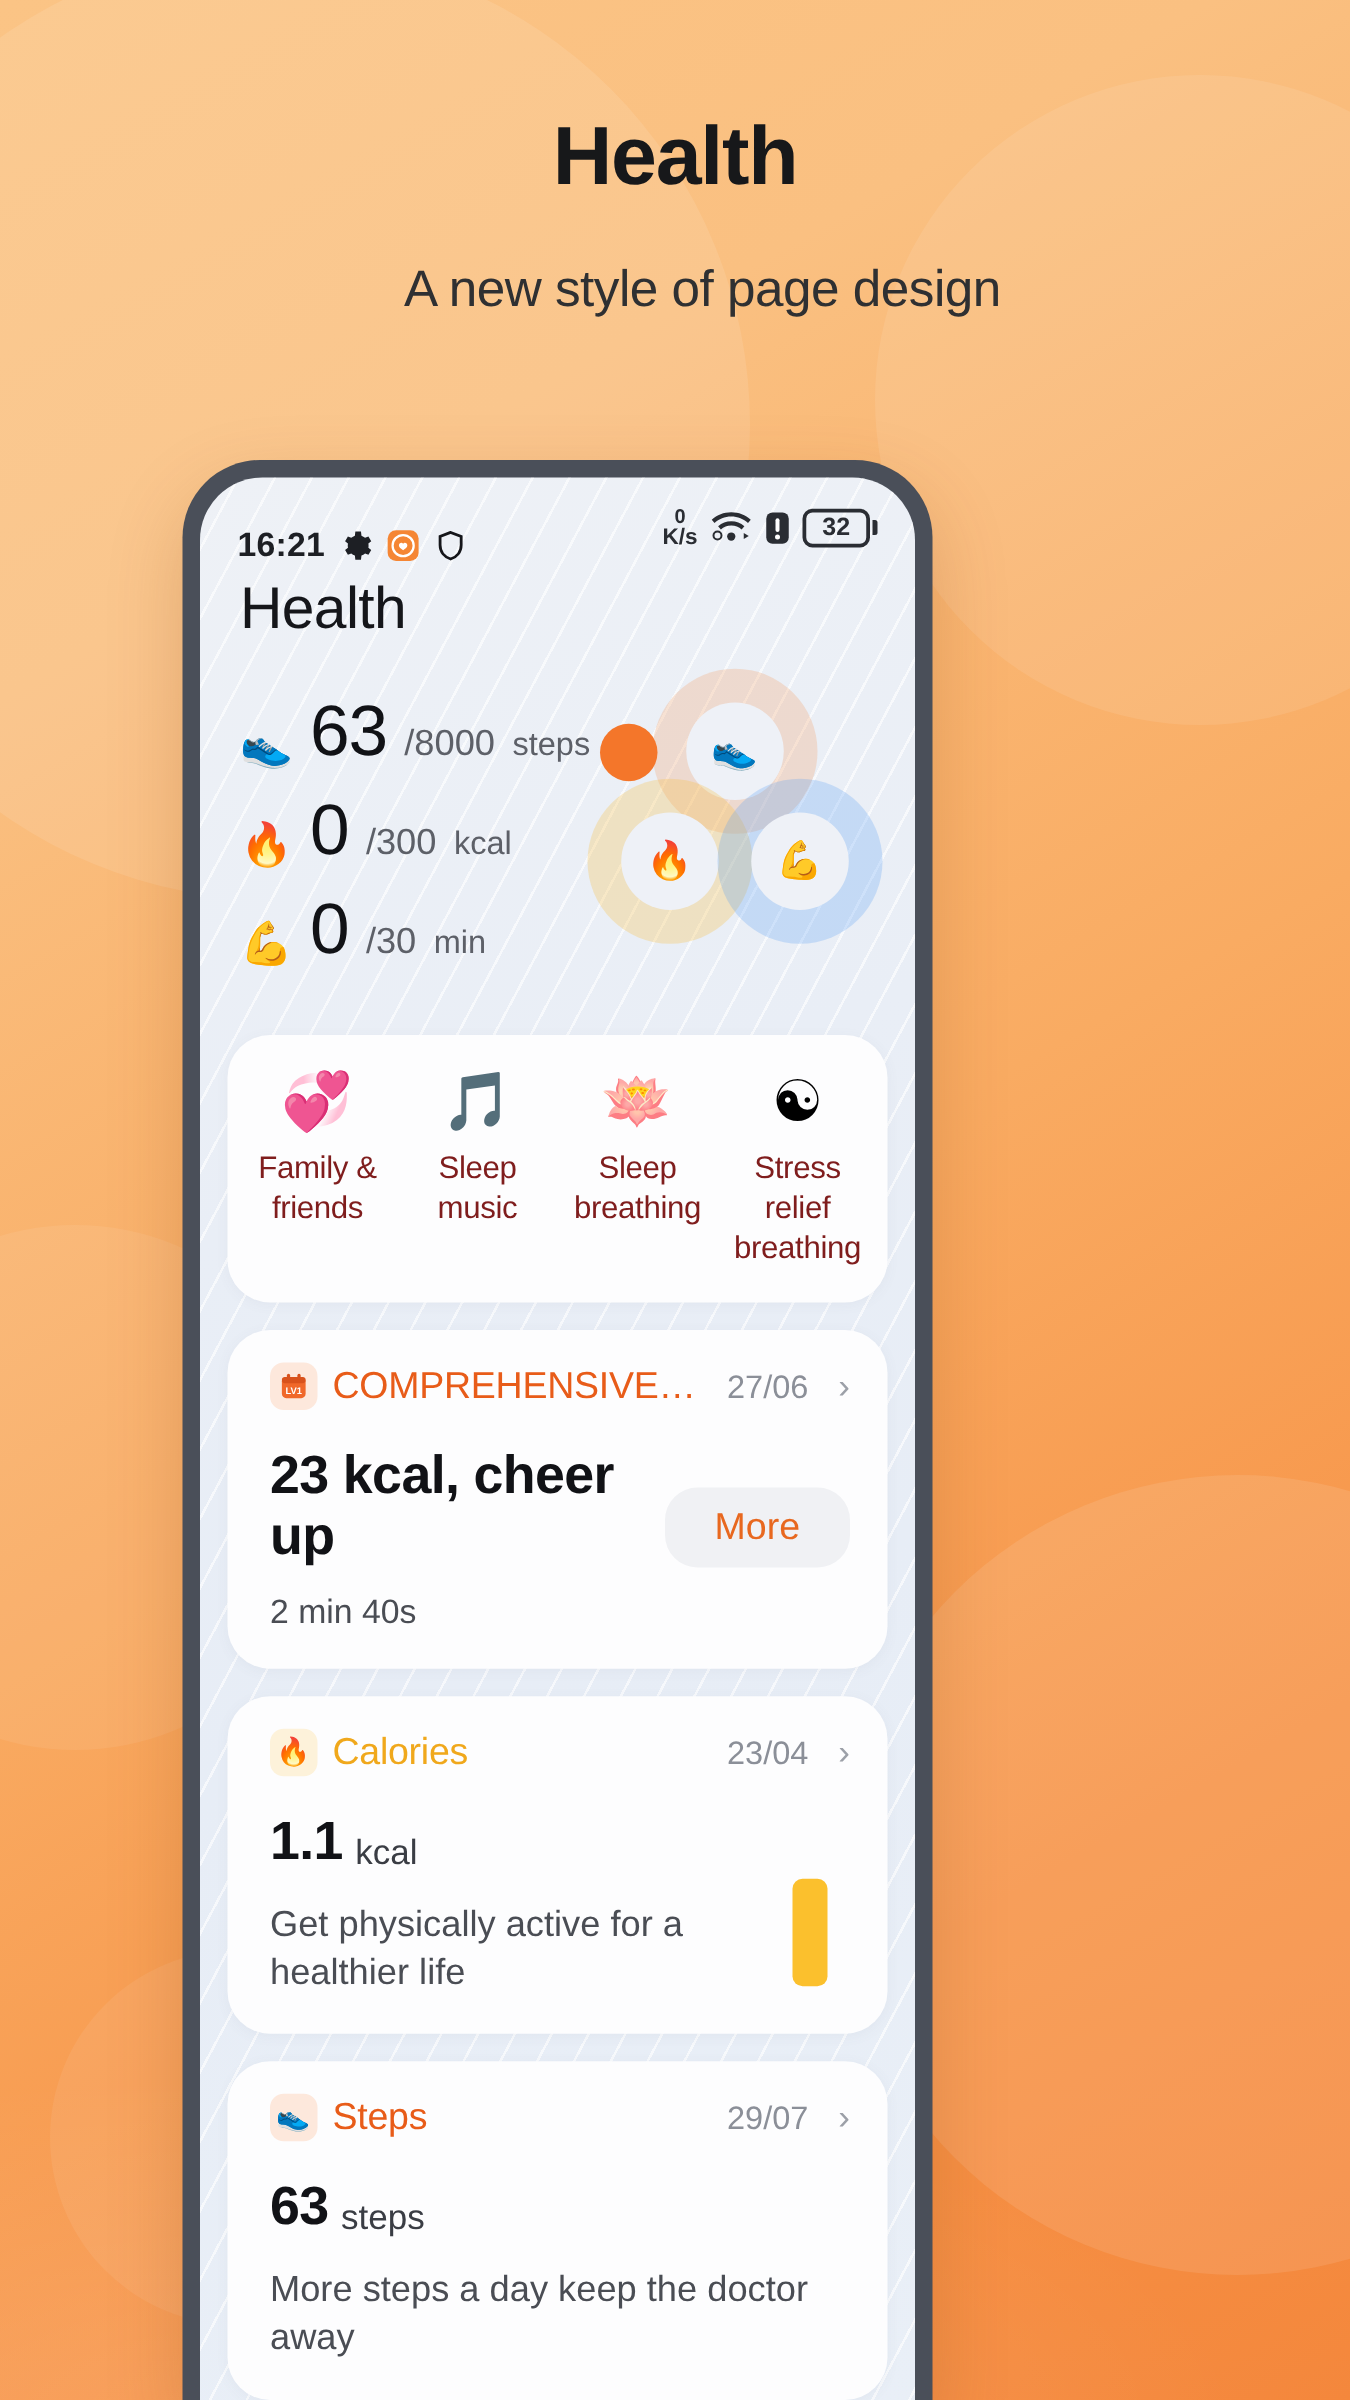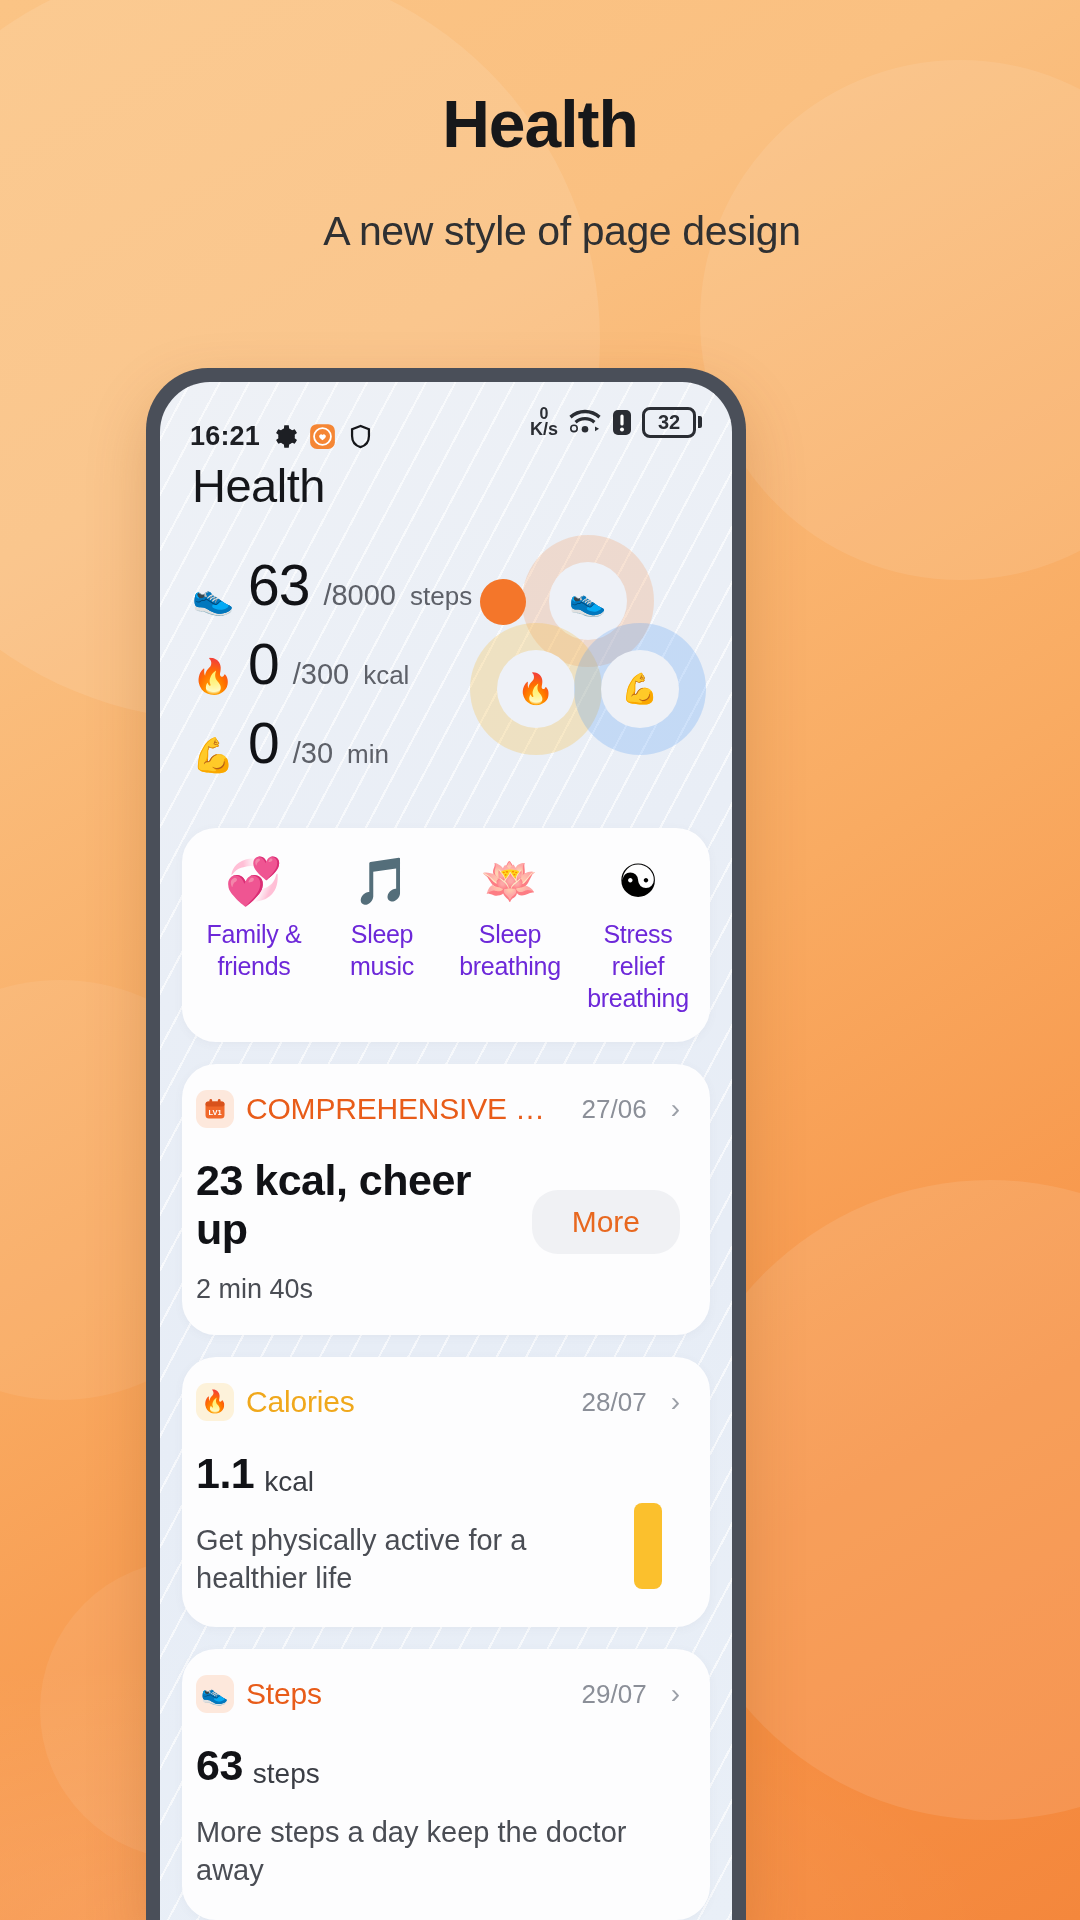--- a/index.html
+++ b/index.html
@@ -112,24 +112,24 @@
   .ring-em { font-size:30px; line-height:1; }
 
   
   .card {
     background:#fdfdfe; border-radius:34px; margin:0 22px 22px 22px;
     box-shadow:0 2px 10px rgba(90,100,120,0.05);
   }
   .shortcuts { display:flex; padding:30px 8px 28px 8px; }
   .sc { flex:1; text-align:center; padding:0 4px; }
   .sc-ic { font-size:46px; line-height:1; margin-bottom:14px; }
-  .sc-lb { font-size:25px; color:#6d28d9; line-height:1.28; letter-spacing:-0.3px; }
-
-  
-  .dcard { padding:26px 30px 30px 14px; }
+  .sc-lb { font-size:25px; color:#7f1d1d; line-height:1.28; letter-spacing:-0.3px; }
+
+  
+  .dcard { padding:26px 30px 30px 34px; }
   .dc-head { display:flex; align-items:center; gap:12px; }
   .dc-badge {
     width:38px; height:38px; border-radius:11px;
     display:flex; align-items:center; justify-content:center; font-size:22px;
   }
   .dc-badge.orange { background:#fde8dc; }
   .dc-badge.yellow { background:#fdf2da; }
   .dc-title { font-size:30px; font-weight:400; letter-spacing:-0.2px; flex:1;
               white-space:nowrap; overflow:hidden; text-overflow:ellipsis; }
   .t-orange { color:#e85c19; }
@@ -305,21 +305,21 @@
        <span class="dc-big">23 kcal, cheer up</span>
        <button class="more-btn">More</button>
      </div>
      <div class="dc-note">2 min 40s</div>
    </div>
 
    <div class="card dcard">
      <div class="dc-head">
        <span class="dc-badge yellow">🔥</span>
        <span class="dc-title t-yellow">Calories</span>
-       <span class="dc-date">28/07</span>
+       <span class="dc-date">23/04</span>
        <span class="chev">›</span>
      </div>
      <div class="dc-body">
        <div class="dc-bodytext">
          <div class="dc-row">
            <span class="dc-big">1.1</span>
            <span class="dc-unit">kcal</span>
          </div>
          <div class="dc-sub">Get physically active for a healthier life</div>
        </div>

